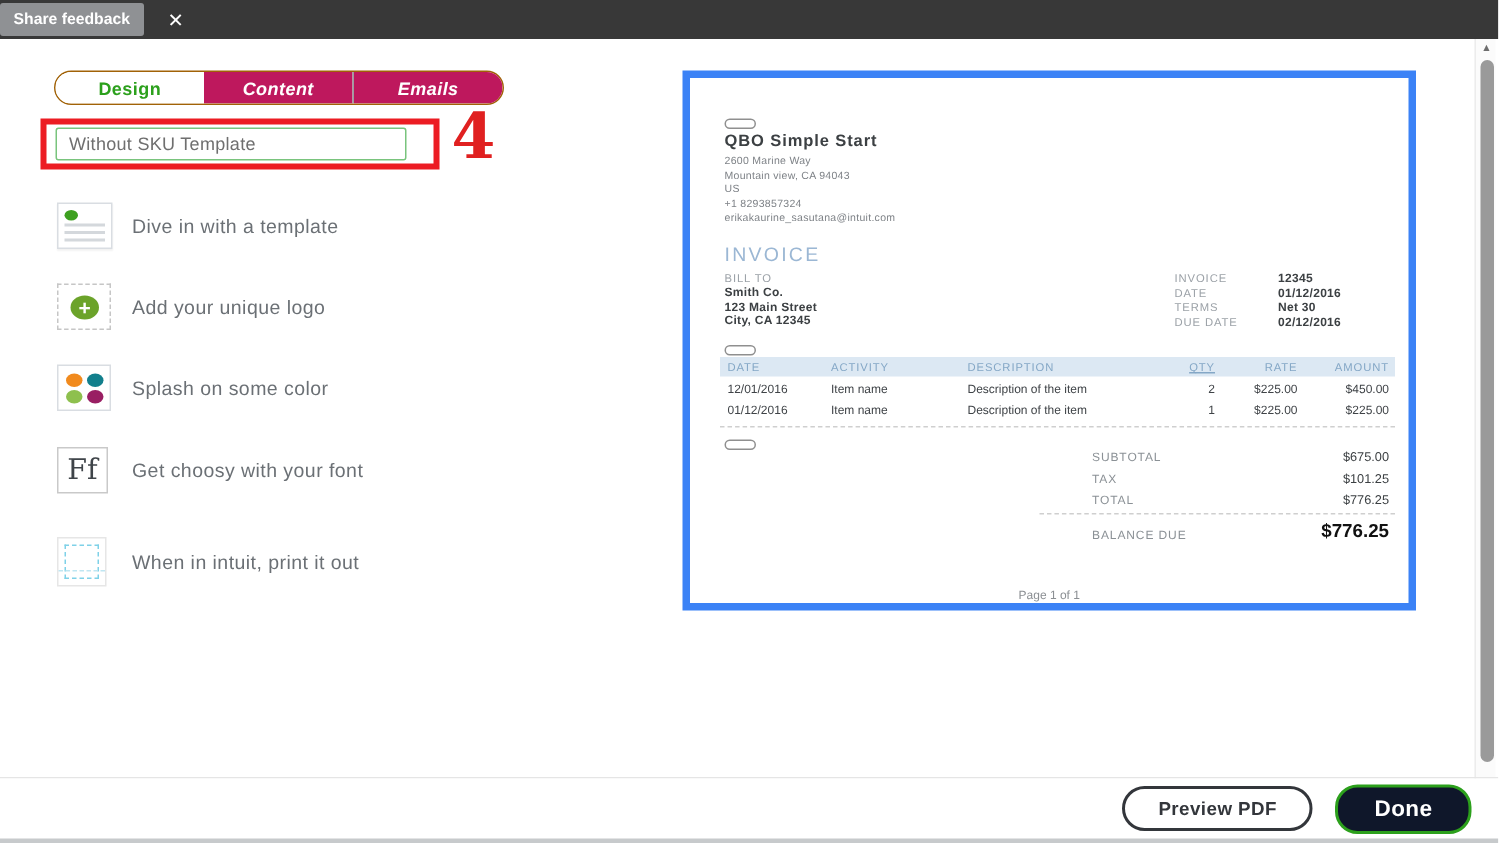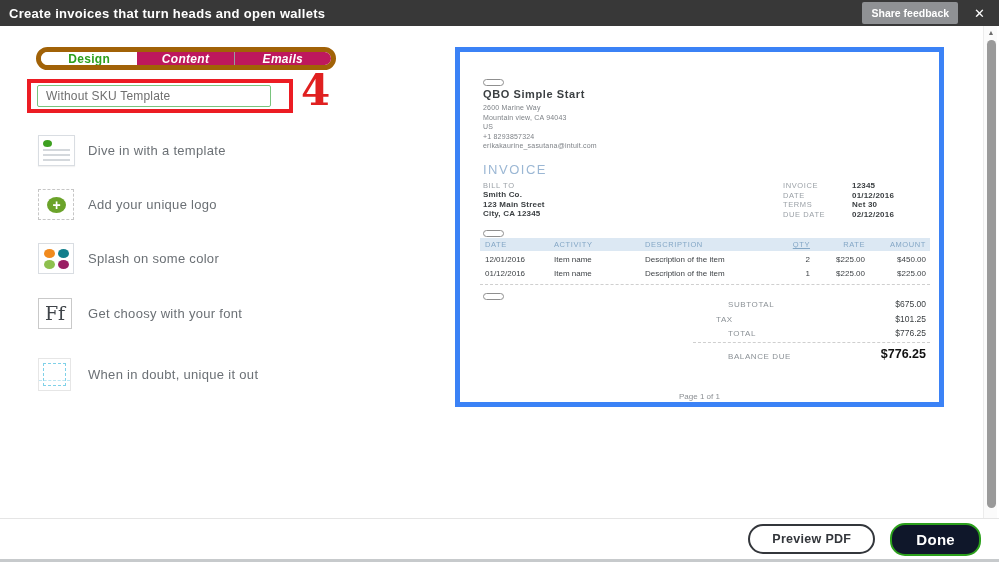--- a/index.html
+++ b/index.html
@@ -10,21 +10,21 @@
   
   .topbar { position:absolute; left:0; top:0; width:999px; height:26px; background:#383838;
             display:flex; align-items:center; }
   .topbar-title { color:#fff; font-size:13px; font-weight:bold; letter-spacing:.3px; margin-left:9px; flex:1; }
   .share-btn { background:#8f9194; color:#fff; font-size:10.5px; font-weight:bold;
                padding:5px 9px; border-radius:2px; margin-right:16px; cursor:pointer; }
   .close-btn { color:#fff; font-size:13px; margin-right:14px; cursor:pointer; line-height:1; }
 
   
   .tabs { position:absolute; left:36px; top:47px; width:300px; height:23px; display:flex;
-          border-radius:12px; overflow:hidden; border:5px solid #a16207; }
+          border-radius:12px; overflow:hidden; border:1px solid #a16207; }
   .tab { width:100px; display:flex; align-items:center; justify-content:center;
          font-size:12px; font-weight:bold; letter-spacing:.3px; cursor:pointer; }
   .tab.active { background:#fff; color:#2ca01c; }
   .tab.inactive { background:#be185d; color:#fff;font-style:italic; }
   .tab-divider { width:1px; background:#9a9d9f; }
 
   
   .annot-box { position:absolute; left:27px; top:79px; width:266px; height:34px;
                border:4px solid #ec1c23; background:#fff; }
   .tpl-input { position:absolute; left:37px; top:85px; width:234px; height:22px;
@@ -94,21 +94,20 @@
   .btn-done { background:#0f172a; border:2px solid #2ca01c; color:#fff; font-weight:bold;
               font-size:15px; padding:6px 24px; border-radius:15px; letter-spacing:.3px; cursor:pointer; }
   .bottom-strip { position:absolute; left:0; top:559px; width:999px; height:3px; background:#c7cacc; }
 </style>
 </head>
 <body>
 
 <div class="stage">
 
   <div class="topbar">
-    <div class="topbar-title">Create invoices that turn heads and open wallets</div>
     <div class="share-btn">Share feedback</div>
     <div class="close-btn">✕</div>
   </div>
 
   <div class="tabs">
     <div class="tab active">Design</div>
     <div class="tab inactive">Content</div>
     <div class="tab-divider"></div>
     <div class="tab inactive">Emails</div>
   </div>
@@ -157,21 +156,21 @@
     <div class="side-label">Get choosy with your font</div>
   </div>
 
   <div class="side-item" style="top:357px;">
     <div class="icon-wrap">
       <div class="ic-print">
         <span class="inner"></span>
         <span class="hline"></span>
       </div>
     </div>
-    <div class="side-label">When in doubt, unique it out</div>
+    <div class="side-label">When in intuit, print it out</div>
   </div>
 
   <div class="preview">
     <div class="pill" style="left:23px; top:27px;"></div>
     <div class="pv-abs co-name" style="left:23px; top:36px;">QBO Simple Start</div>
     <div class="pv-abs addr" style="left:23px; top:51px;">
       <div>2600 Marine Way</div>
       <div>Mountain view, CA 94043</div>
       <div>US</div>
       <div>+1 8293857324</div>
@@ -227,21 +226,21 @@
       <span class="row-col" style="left:350px;top:216px; width:55px; text-align:right;">$225.00</span>
       <span class="row-col" style="left:400px;top:216px; width:66px; text-align:right;">$225.00</span>
     </div>
 
     <div class="dashed" style="left:20px; top:232px; width:450px;"></div>
     <div class="pill" style="left:23px; top:241px;"></div>
 
     <div>
       <span class="pv-abs tot-lbl" style="left:268px; top:248px;">SUBTOTAL</span>
       <span class="pv-abs tot-val" style="left:350px; top:247px; width:116px; text-align:right;">$675.00</span>
-      <span class="pv-abs tot-lbl" style="left:256px; top:263px;text-align:right;">TAX</span>
+      <span class="pv-abs tot-lbl" style="left:268px; top:263px;text-align:right;">TAX</span>
       <span class="pv-abs tot-val" style="left:350px; top:262px; width:116px; text-align:right;">$101.25</span>
       <span class="pv-abs tot-lbl" style="left:268px; top:277px;">TOTAL</span>
       <span class="pv-abs tot-val" style="left:350px; top:276px; width:116px; text-align:right;">$776.25</span>
     </div>
 
     <div class="dashed" style="left:233px; top:290px; width:237px;"></div>
 
     <span class="pv-abs tot-lbl" style="left:268px; top:300px;">BALANCE DUE</span>
     <span class="pv-abs bal-val" style="left:330px; top:295px; width:136px; text-align:right;">$776.25</span>
 

